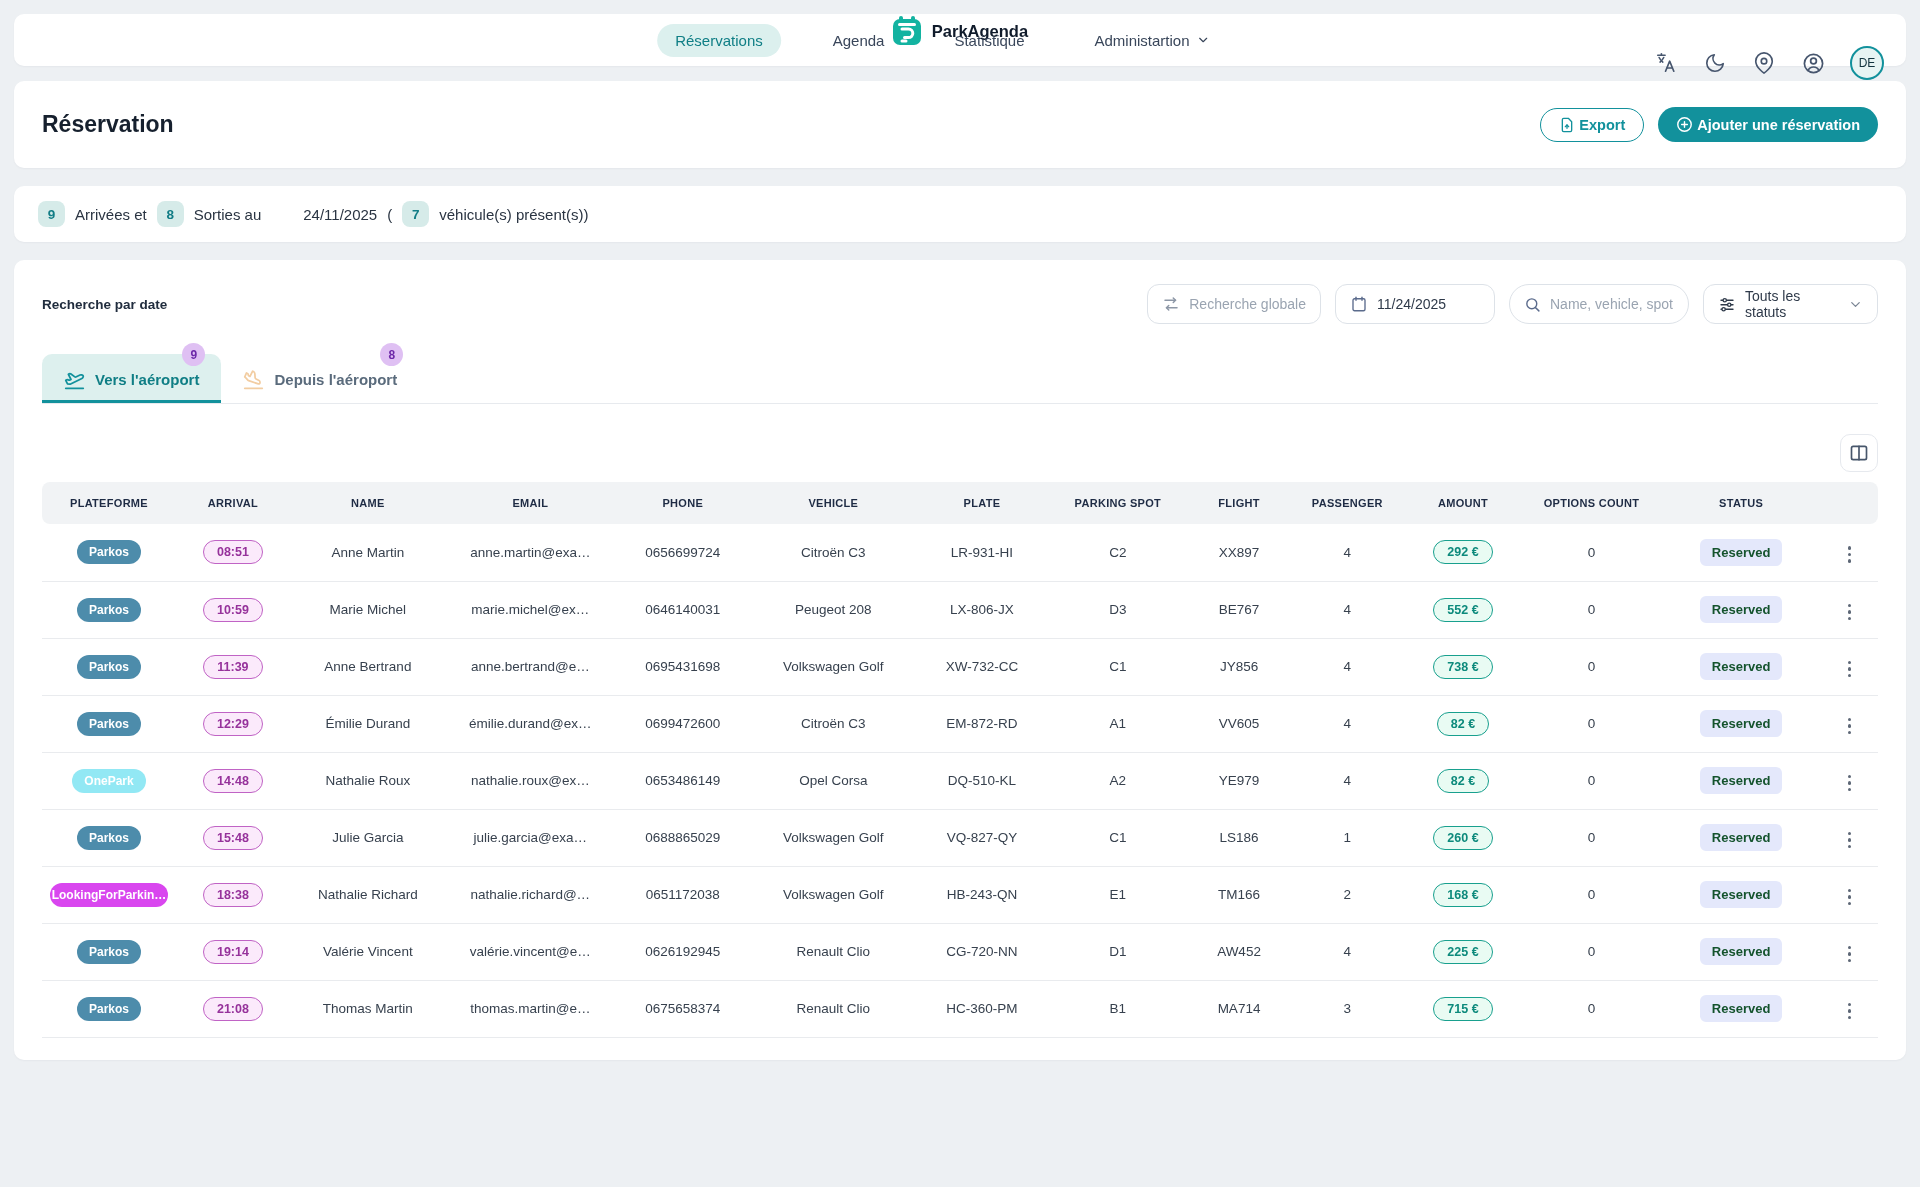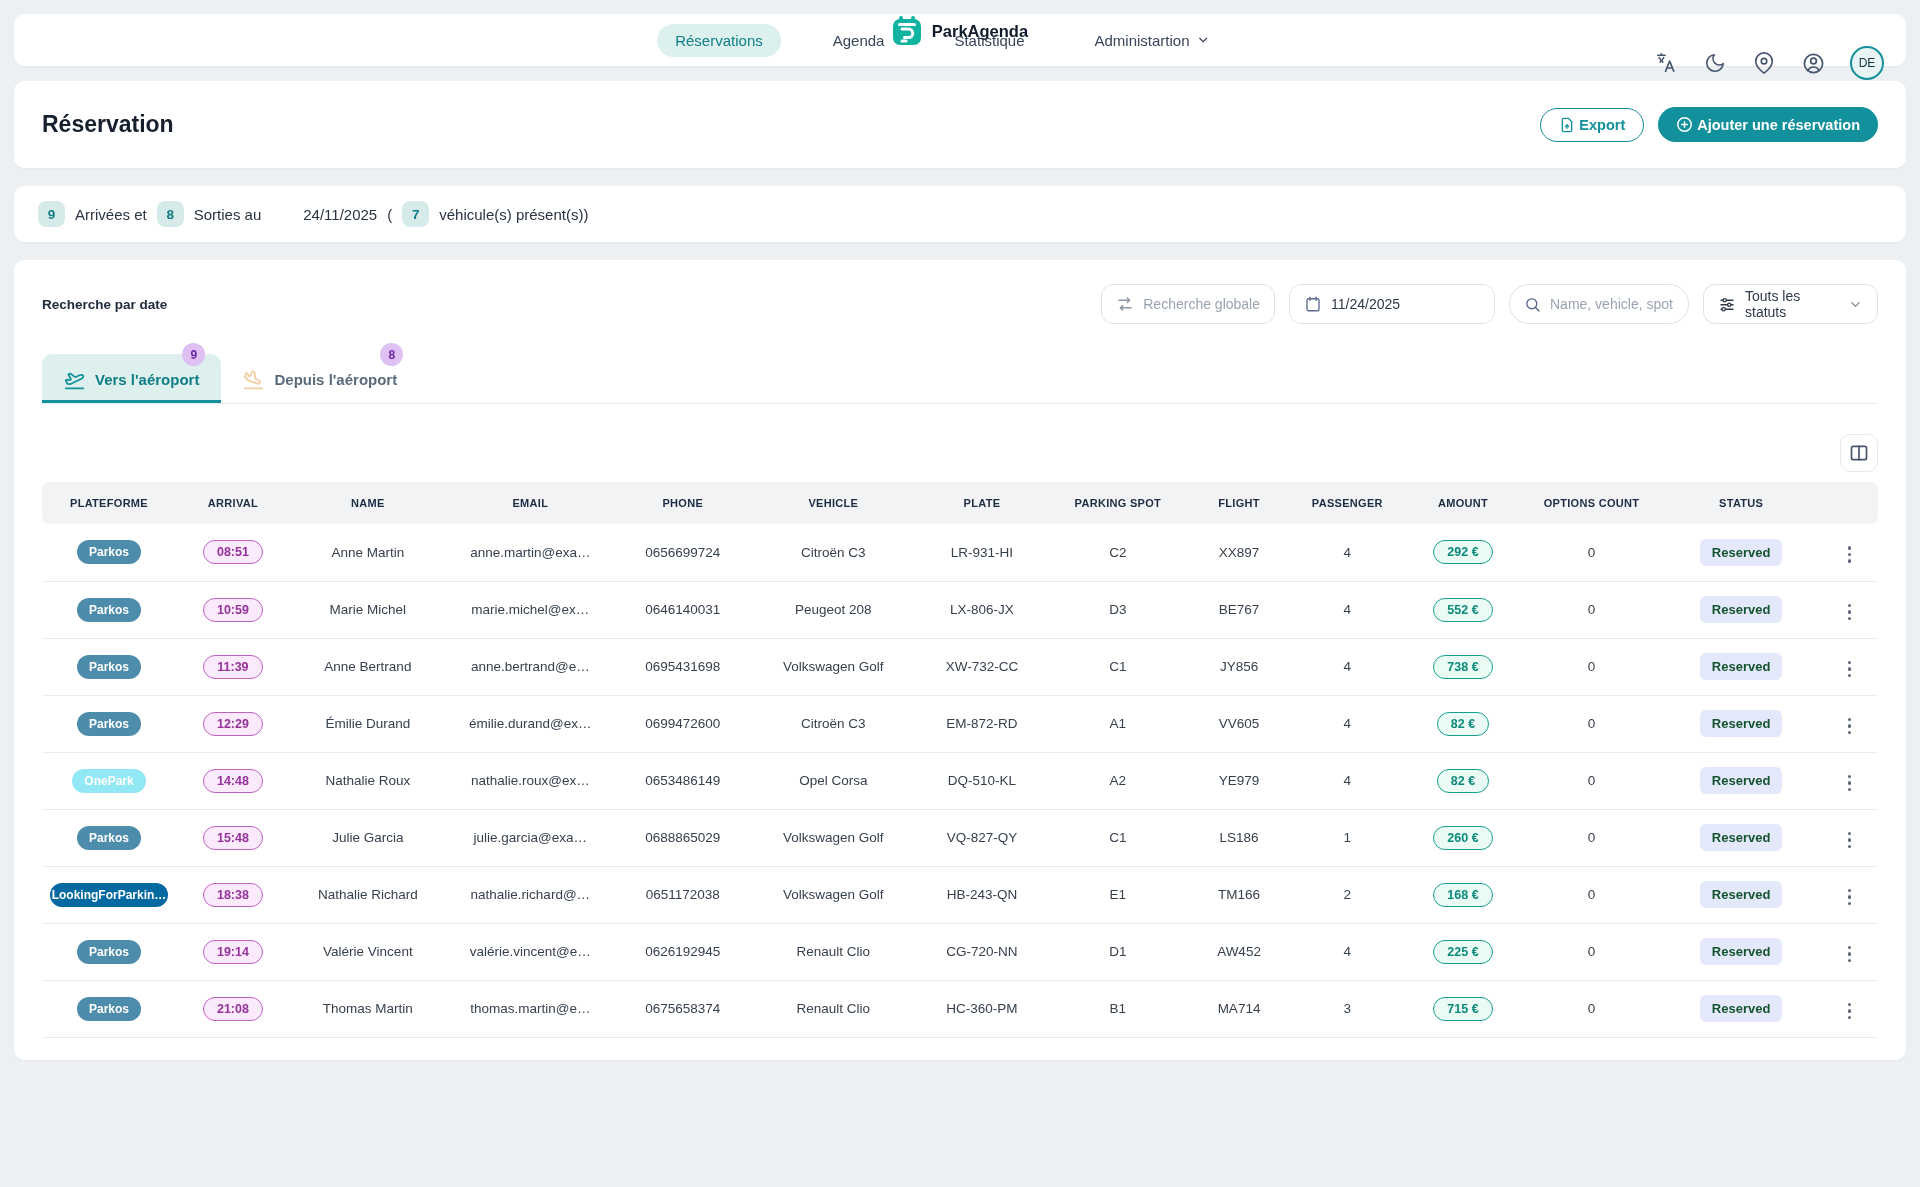--- a/index.html
+++ b/index.html
@@ -58,21 +58,21 @@
   .table-tools { display:flex; justify-content:flex-end; margin:30px 0 10px; }
   .tool-btn { width:38px; height:38px; border:1px solid #e6e9ee; border-radius:10px; background:#fff; color:#47566b; display:flex; align-items:center; justify-content:center; cursor:pointer; }
   table { width:100%; border-collapse:collapse; table-layout:fixed; }
   thead th { background:#f1f3f5; font-size:11px; font-weight:bold; letter-spacing:.3px; color:#1e2b44; text-transform:uppercase; height:42px; text-align:center; padding:0 4px;margin-top:29px; }
   thead th:first-child { border-radius:8px 0 0 8px; }
   thead th:last-child { border-radius:0 8px 8px 0; }
   tbody td { height:57px; border-bottom:1px solid #e9ebee; font-size:13.5px; color:#37414e; text-align:center; padding:0 4px; overflow:hidden; white-space:nowrap; text-overflow:ellipsis; }
   .pill { display:inline-flex; align-items:center; justify-content:center; border-radius:14px; font-size:12px; font-weight:bold; padding:5px 12px; max-width:118px; overflow:hidden; white-space:nowrap; text-overflow:ellipsis; }
   .platform-parkos { background:#4d8cab; color:#fff; }
   .platform-onepark { background:#92e8f4; color:#fff; }
-  .platform-lookingforparking { background:#0369a1; color:#fff; }
+  .platform-lookingforparking { background:#d946ef; color:#fff; }
   .time-pill { display:inline-block; background:#fbeafb; border:1.5px solid #c063c5; color:#96329b; border-radius:14px; font-size:12.5px; font-weight:bold; padding:4px 13px; }
   .amount-pill { display:inline-block; background:#e9fbf3; border:1.5px solid #18a08e; color:#0d8a7c; border-radius:14px; font-size:12.5px; font-weight:bold; padding:4px 13px; }
   .status-pill { display:inline-block; background:#e4e8fb; color:#14532d; border-radius:6px; font-size:13px; font-weight:bold; padding:6px 12px; }
   .dots { display:inline-flex; flex-direction:column; gap:3px; cursor:pointer; padding:4px; }
   .dots i { width:3.5px; height:3.5px; border-radius:50%; background:#5d6776; }
 
   
   .pagination { margin-top:26px; border:1px solid #e3e6ea; border-radius:12px; height:58px; display:flex; align-items:center; justify-content:flex-end; gap:34px; padding:0 26px; }
   .pag-label { font-size:14px; color:#5a6570; }
   .pag-arrows { display:flex; gap:34px; color:#8b95a1; }
@@ -192,21 +192,21 @@
           <span class="c-icon">
             <svg width="18" height="18" viewBox="0 0 24 24" fill="none" stroke="currentColor" stroke-width="2" stroke-linecap="round" stroke-linejoin="round">
                 <path d="M4 7h14"></path>
                 <path d="M15 4l3 3-3 3"></path>
                 <path d="M20 17H6"></path>
                 <path d="M9 14l-3 3 3 3"></path>
               </svg>
           </span>
           <span>Recherche globale</span>
         </div>
-        <div class="control" style="width:206px;text-align:center;">
+        <div class="control" style="width:160px;text-align:center;">
           <span class="c-icon">
             <svg width="18" height="18" viewBox="0 0 24 24" fill="none" stroke="currentColor" stroke-width="1.8" stroke-linecap="round" stroke-linejoin="round">
                 <rect x="4" y="5" width="16" height="16" rx="2"></rect>
                 <path d="M8 3v4"></path>
                 <path d="M16 3v4"></path>
               </svg>
           </span>
           <span>11/24/2025</span>
         </div>
         <div class="control search">

